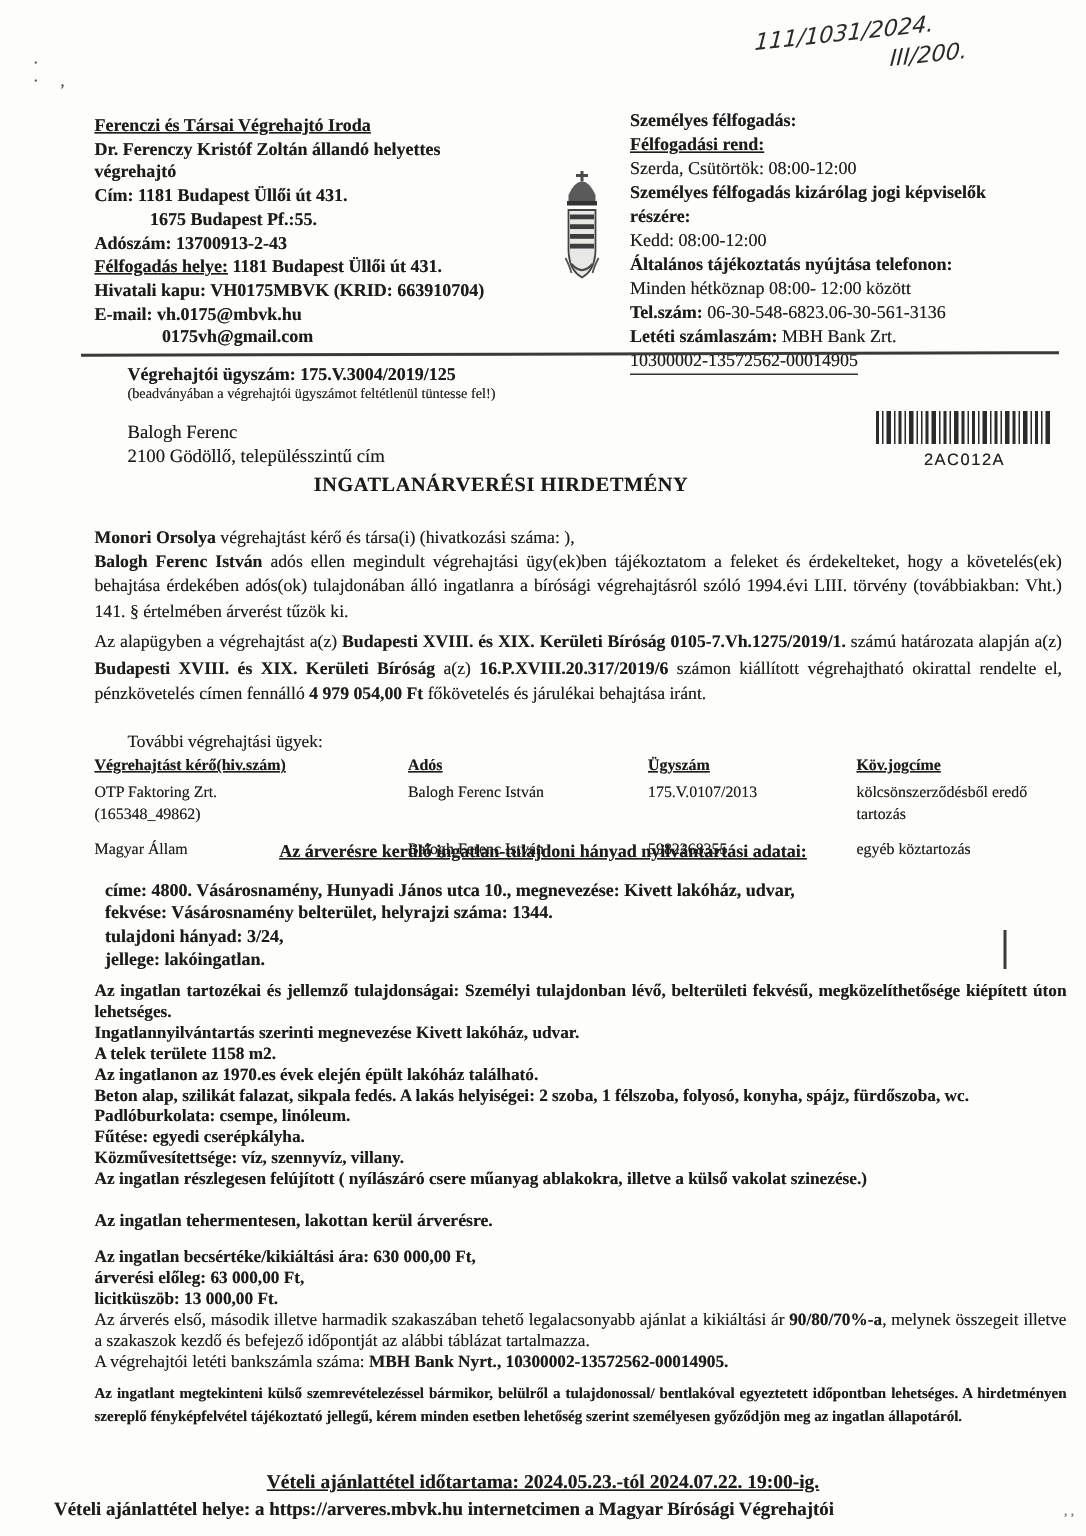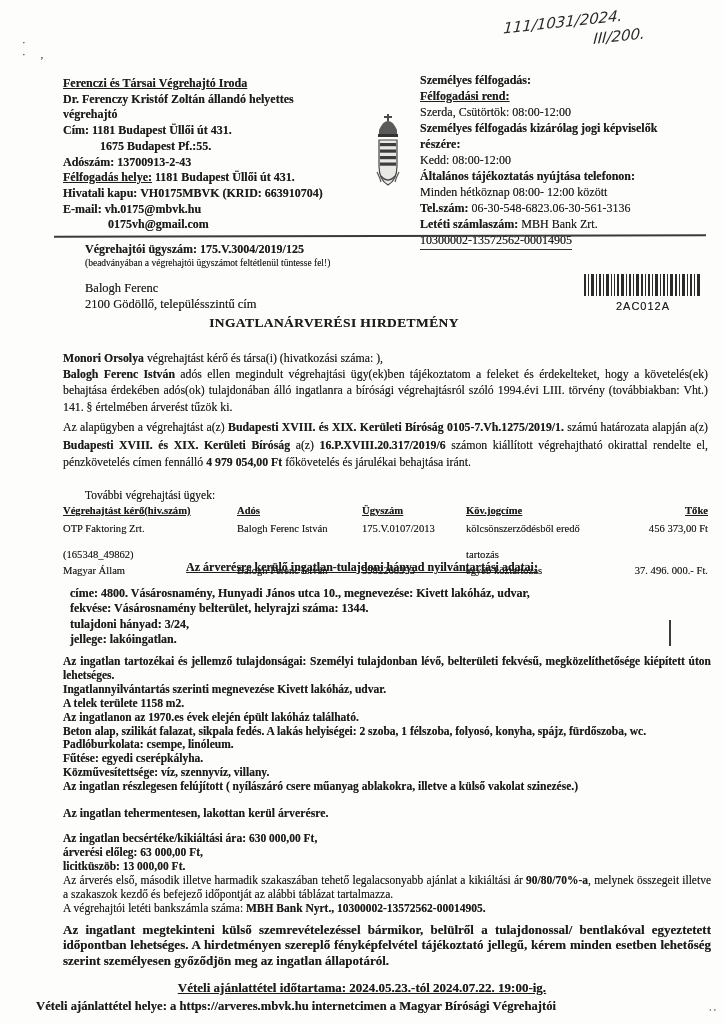--- a/index.html
+++ b/index.html
@@ -52,45 +52,45 @@
     font-size:13.5px; font-weight:bold; letter-spacing:.4px; }
 
   .para1 { position:absolute; top:350px; left:63px; width:645px;
     font-size:11.8px; line-height:16.2px; }
   .para2 { position:absolute; top:419px; left:63px; width:645px;
     font-size:11.8px; line-height:17.5px; }
 
   .other-label { position:absolute; top:489px; left:85px; font-size:11.5px; }
   .cases-table { position:absolute; top:505px; left:63px; width:645px;
     font-size:10.6px; line-height:11.5px; }
-  .cases-row { display:grid; grid-template-columns:174px 125px 104px 150px 1fr; }
+  .cases-row { display:grid; grid-template-columns:174px 125px 104px 150px 1fr;gap:35px; }
   .cases-row.head { margin-bottom:6px; }
   .cases-row + .cases-row { margin-top:4px;font-family:Liberation Serif, serif; }
   .cases-table .th { font-weight:bold; text-decoration:underline; }
   .cases-table .num { text-align:right; }
-  .cases-table .cell div + div { margin-top:15px; }
+  .cases-table .cell div + div { margin-top:4px; }
 
   .registry-heading { position:absolute; top:560px; left:0; width:724px;
     text-align:center; font-size:12px; font-weight:bold; text-decoration:underline; }
 
   .property-block { position:absolute; top:586px; left:70px; width:630px;
     font-size:12px; line-height:15.3px; font-weight:bold; }
 
   .details-block { position:absolute; top:655px; left:63px; width:648px;
     font-size:11.5px; line-height:13.9px; font-weight:bold; }
   .details-block .features { margin-bottom:0; }
 
   .occupancy { position:absolute; top:806px; left:63px; font-size:11.8px; font-weight:bold; }
 
   .pricing-block { position:absolute; top:831px; left:63px; width:648px;
     font-size:11.5px; line-height:14px; }
   .pricing-block .money { font-weight:bold; }
 
   .viewing { position:absolute; top:922px; left:63px; width:648px;
-    font-size:13px; line-height:15.3px; font-weight:bold; }
+    font-size:10px; line-height:15.3px; font-weight:bold; }
 
   .offer-period { position:absolute; top:980px; left:0; width:724px; text-align:center;
     font-size:13px; font-weight:bold; text-decoration:underline; }
   .offer-place { position:absolute; top:999px; left:0; width:592px; text-align:center;
     font-size:12.6px; font-weight:bold; }
 
   .artifact-tick { position:absolute; top:620px; left:669px; width:1.5px; height:26px;
     background:#3c3c3c; }
   .artifact-dots { position:absolute; top:1002px; right:8px; font-size:9px; color:#777; }
 </style>

